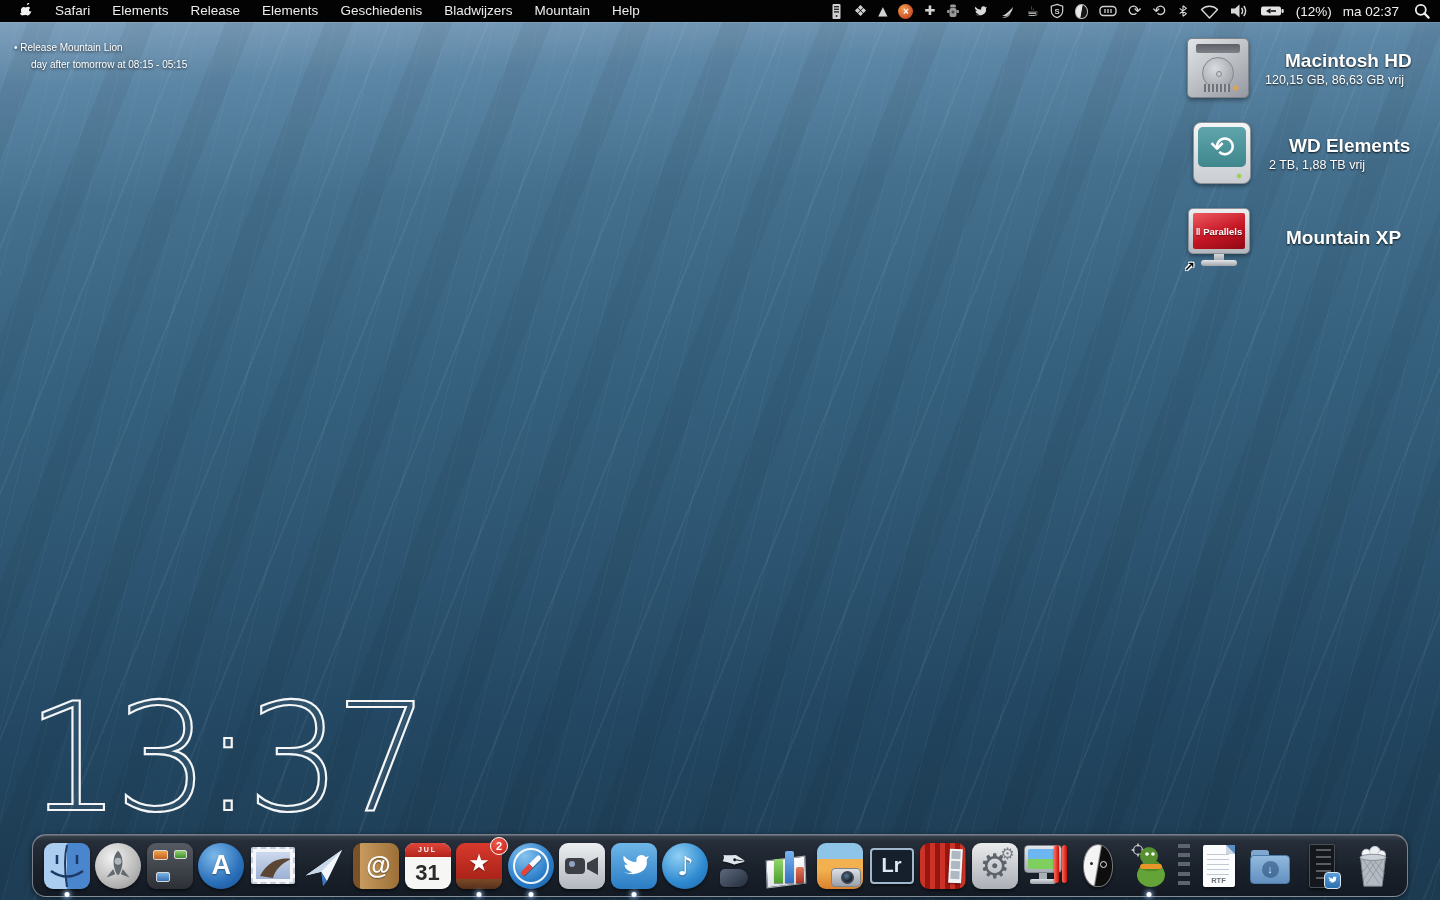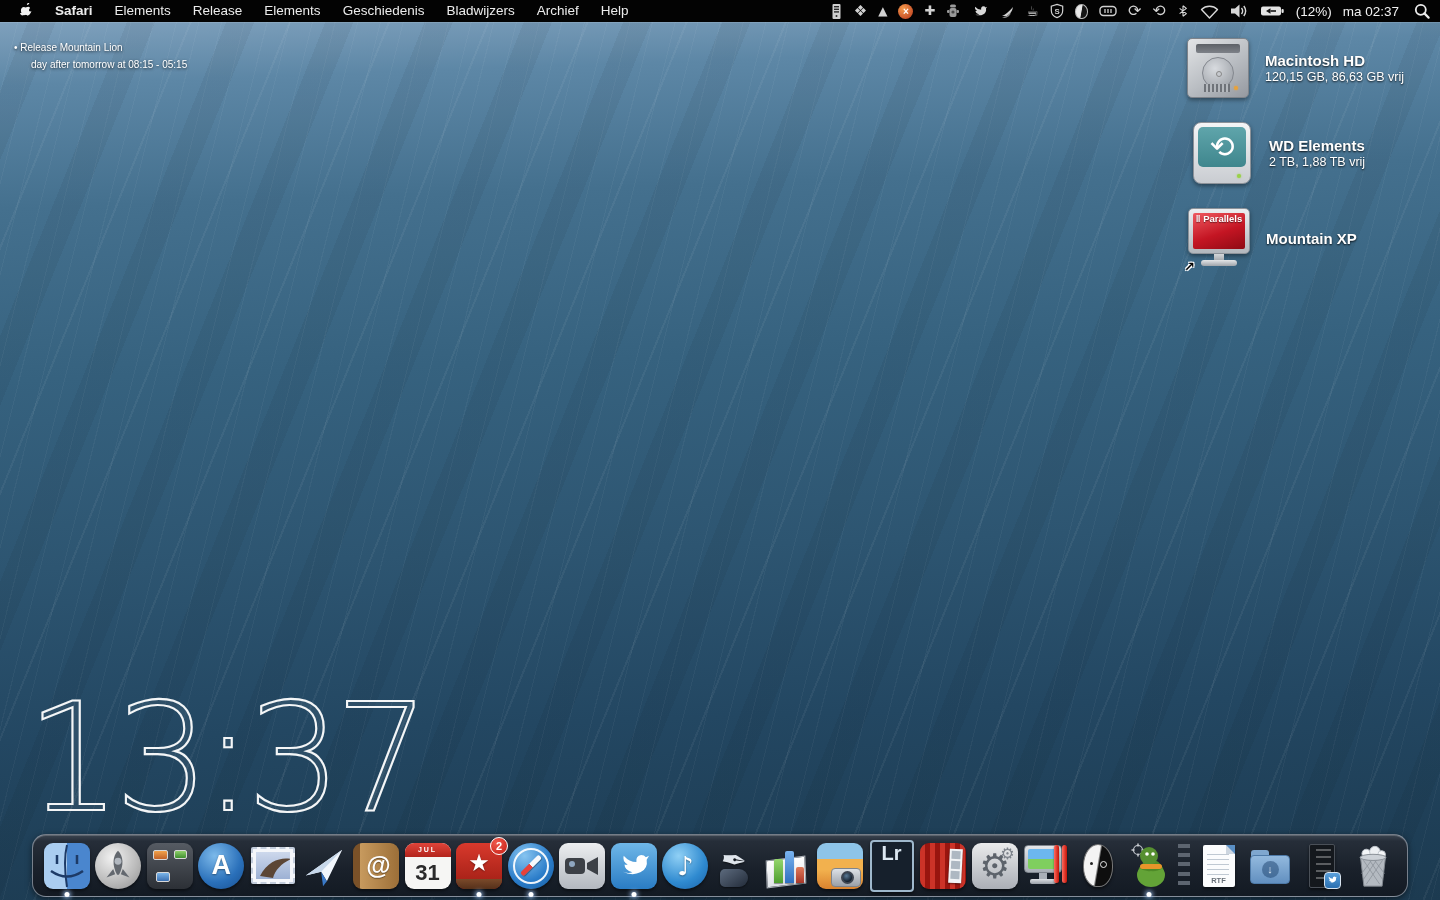--- a/index.html
+++ b/index.html
@@ -14,41 +14,41 @@
       repeating-linear-gradient(104deg, rgba(255,255,255,0.04) 0 1px, rgba(0,0,0,0) 1px 22px),
       linear-gradient(178deg, #8aa9c4 0%, #5d87a6 9%, #44708e 22%, #36627f 40%, #2d5571 60%, #234762 78%, #1c3a50 100%);
   }
 
   
   .menubar { position:absolute; top:0; left:0; right:0; height:22px; background:#030303;
     display:flex; align-items:center; padding:0 10px; color:#ececec; font-size:13.5px;
     box-shadow:0 1px 0 rgba(255,255,255,0.12); z-index:50; }
   .menubar .apple { padding:0 10px; display:flex; align-items:center; }
   .menu-item { padding:0 11px; line-height:22px; white-space:nowrap; }
-  .menu-item.appname { font-weight:bold; }
+  .menu-item.appname { font-weight:normal; }
   .mb-right { margin-left:auto; display:flex; align-items:center; gap:11px; }
   .mb-ic { display:inline-flex; align-items:center; justify-content:center; height:22px; }
   .mb-glyph { color:#d2d2d2; font-size:15px; line-height:22px; font-family:"DejaVu Sans",sans-serif; }
   .orange-dot { width:15px; height:15px; border-radius:50%;
     background:radial-gradient(circle at 35% 30%, #f49a4c, #c9542a 70%, #9c3a1a);
     color:#fff; font-size:10px; font-weight:bold; display:flex; align-items:center; justify-content:center; }
   .half-mask { width:13px; height:15px; border-radius:50% 50% 46% 46%;
     background:linear-gradient(100deg,#e8e8e8 47%,#161616 53%); border:1px solid #bbb; }
   .mb-text { font-size:13.5px; color:#f0f0f0; white-space:nowrap; }
 
   
   .reminder { position:absolute; left:14px; top:39px; color:#fff; font-size:10px;
     text-shadow:0 1px 3px rgba(0,0,0,0.75); line-height:17px; }
   .reminder .line2 { margin-left:17px; }
 
   
   .dicon-row { position:absolute; display:flex; align-items:center; }
   .dicon-art { width:68px; height:64px; position:relative; flex:0 0 68px; }
   .dlabel { margin-left:13px; color:#fff; text-shadow:0 1px 2px rgba(0,0,0,0.85); }
-  .dlabel .t { font-weight:bold; font-size:15px; }
+  .dlabel .t { font-weight:bold; font-size:19px;margin-left:20px; }
   .dlabel .s { font-size:12.5px; margin-top:1px; }
 
   
   .hd-body { position:absolute; inset:2px 3px 2px 3px; border-radius:5px;
     background:linear-gradient(145deg,#e3e5e7,#b9bdc2 55%,#9599a0); border:1px solid #7e838a;
     box-shadow:0 2px 4px rgba(0,0,0,0.4); }
   .hd-top { position:absolute; top:5px; left:8px; right:8px; height:9px; border-radius:2px;
     background:linear-gradient(#5d6167,#7d8188); }
   .hd-platter { position:absolute; top:18px; left:50%; transform:translateX(-50%);
     width:32px; height:32px; border-radius:50%;
@@ -67,21 +67,21 @@
   .wd-face { position:absolute; top:4px; left:4px; right:4px; height:40px; border-radius:5px;
     background:linear-gradient(#5fa5ab,#3f868d); display:flex; align-items:center; justify-content:center; }
   .wd-tm { color:#fff; font-size:30px; line-height:30px; font-family:"DejaVu Sans",sans-serif; }
   .wd-led { position:absolute; bottom:5px; right:9px; width:4px; height:4px; border-radius:50%;
     background:#9ad14a; box-shadow:0 0 2px #9ad14a; }
 
   
   .xp-bezel { position:absolute; top:2px; left:3px; width:62px; height:46px; border-radius:5px;
     background:linear-gradient(#eceef0,#b2b7bd); border:1px solid #8d9299; box-shadow:0 2px 4px rgba(0,0,0,0.4); }
   .xp-screen { position:absolute; inset:4px; border-radius:2px;
-    background:linear-gradient(160deg,#ee5a60,#c41523 55%,#8f0a14); display:flex; justify-content:center; }
+    background:linear-gradient(160deg,#ee5a60,#c41523 55%,#8f0a14); display:flex; align-items:center; justify-content:center; }
   .xp-logo { color:#fff; font-size:9.5px; font-weight:bold; white-space:nowrap; text-shadow:0 1px 1px rgba(0,0,0,0.5); }
   .xp-neck { position:absolute; top:48px; left:29px; width:10px; height:6px; background:linear-gradient(#d4d7da,#a9adb2); }
   .xp-base { position:absolute; top:54px; left:16px; width:36px; height:6px; border-radius:3px;
     background:linear-gradient(#e4e6e8,#9fa4aa); }
   .alias-arrow { position:absolute; left:-1px; bottom:-4px; font-size:13px; font-weight:bold; color:#000;
     text-shadow:-1px -1px 0 #fff, 1px -1px 0 #fff, -1px 1px 0 #fff, 1px 1px 0 #fff; }
 
   
   .bigclock { position:absolute; left:24px; top:688px; }
   .bigclock text { font-family:"DejaVu Sans","Liberation Sans",sans-serif; font-weight:200;
@@ -146,22 +146,22 @@
     background:linear-gradient(#ffffff,#dfe3e8); border:1px solid #a9aeb5; transform:rotate(-7deg) skewX(-5deg); }
   .num-bar { position:absolute; border-radius:2px 2px 0 0; box-shadow:0 1px 1px rgba(0,0,0,0.4); }
   .nb1 { left:10px; bottom:7px; width:9px; height:24px; background:linear-gradient(#95d66e,#4e9e2f); }
   .nb2 { left:21px; bottom:7px; width:9px; height:32px; background:linear-gradient(#7ab4f0,#2f6fc0); }
   .nb3 { left:32px; bottom:7px; width:8px; height:16px; background:linear-gradient(#e07a5a,#a8382a); }
   .iphoto-bg { background:linear-gradient(180deg,#8ec4e8 0 34%, #f2b14e 34% 58%, #d9822e 100%); }
   .iphoto-cam { position:absolute; bottom:2px; right:2px; width:30px; height:19px; border-radius:4px;
     background:linear-gradient(#dde1e6,#9aa0a8); border:1px solid #7e848c; }
   .iphoto-lens { position:absolute; top:2px; left:9px; width:13px; height:13px; border-radius:50%;
     background:radial-gradient(circle at 38% 32%, #5a7a96, #15202e 70%); border:2px solid #3c4450; }
-  .lr-bg { width:44px; height:52px; border-radius:4px; background:#16202c; border:2.5px solid #9fb8cc;
-    display:flex; justify-content:center; box-shadow:0 2px 3px rgba(0,0,0,0.45); }
+  .lr-bg { width:44px; height:36px; border-radius:4px; background:#16202c; border:2.5px solid #9fb8cc;
+    display:flex; align-items:center; justify-content:center; box-shadow:0 2px 3px rgba(0,0,0,0.45); }
   .lr-txt { color:#dce8f2; font-size:20px; font-weight:bold; }
   .pb-bg { background:repeating-linear-gradient(90deg,#cc3328 0 5px,#99150f 5px 10px); }
   .pb-strip { position:absolute; top:6px; right:4px; width:13px; height:34px; background:#f2f4f6;
     transform:rotate(3deg); padding:2px; box-shadow:0 1px 2px rgba(0,0,0,0.5); }
   .pb-strip div { width:9px; height:8px; background:#aeb8c2; margin-bottom:2px; }
   .sp-bg { background:linear-gradient(#eaebec,#abafb6); }
   .sp-gear { color:#5d636b; font-size:34px; line-height:34px; font-family:"DejaVu Sans",sans-serif; }
   .sp-gear2 { position:absolute; top:1px; right:3px; font-size:16px; color:#7d838b;
     font-family:"DejaVu Sans",sans-serif; }
   .par-bezel { position:absolute; top:3px; left:2px; width:38px; height:28px; border-radius:4px;
@@ -214,21 +214,21 @@
         <path fill="#f2f2f2" d="M16.4 1c.2 1.6-.5 3.1-1.4 4.2-1 1.1-2.5 2-4 1.9-.2-1.5.6-3.1 1.5-4.1C13.5 1.9 15.1 1.1 16.4 1zM21 20.6c-.8 1.8-1.2 2.6-2.2 4.2-1.4 2.2-3.5 5-6 5-2.2 0-2.8-1.5-5.8-1.5S3.3 29.8 1 29.8c-2.5 0-4.4-2.5-5.9-4.7" transform="translate(3 -2) scale(0.8)"></path>
         <path fill="#f2f2f2" d="M12 7.6c1.5 0 2.6-.9 4.4-.9 1.6 0 3.3.9 4.4 2.4-3.9 2.1-3.3 7.6.7 9.1-.6 1.5-.9 2.2-1.6 3.5-1.1 1.8-2.6 4-4.5 4-1.7 0-2.2-1.1-4.4-1.1-2.3 0-2.8 1.1-4.5 1.1-1.9 0-3.3-2-4.4-3.8C-.4 18.1-.7 12.4 1.9 9.4c1.2-1.4 3-2.3 4.7-2.3 1.8 0 2.9 1 4.4 1z" transform="translate(1.3 1.5) scale(0.78)"></path>
       </svg>
     </span>
     <span class="menu-item appname">Safari</span>
     <span class="menu-item">Elements</span>
     <span class="menu-item">Release</span>
     <span class="menu-item">Elements</span>
     <span class="menu-item">Geschiedenis</span>
     <span class="menu-item">Bladwijzers</span>
-    <span class="menu-item">Archief</span>
+    <span class="menu-item">Mountain</span>
     <span class="menu-item">Help</span>
 
     <span class="mb-right">
       <span class="mb-ic">
         <svg width="13" height="17" viewBox="0 0 13 17">
             <rect x="2.5" y="1" width="8" height="15" rx="1" fill="#cfcfcf"></rect>
             <rect x="4" y="3" width="5" height="1.4" fill="#2a2a2a"></rect>
             <rect x="4" y="5.6" width="5" height="1.4" fill="#2a2a2a"></rect>
             <rect x="4" y="8.2" width="5" height="1.4" fill="#2a2a2a"></rect>
             <circle cx="6.5" cy="13" r="1" fill="#2a2a2a"></circle>

